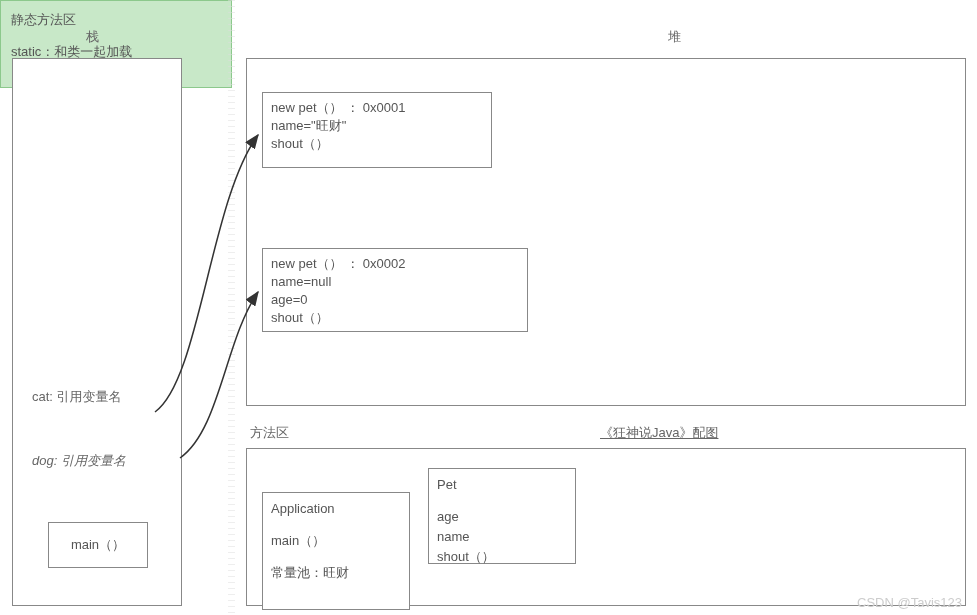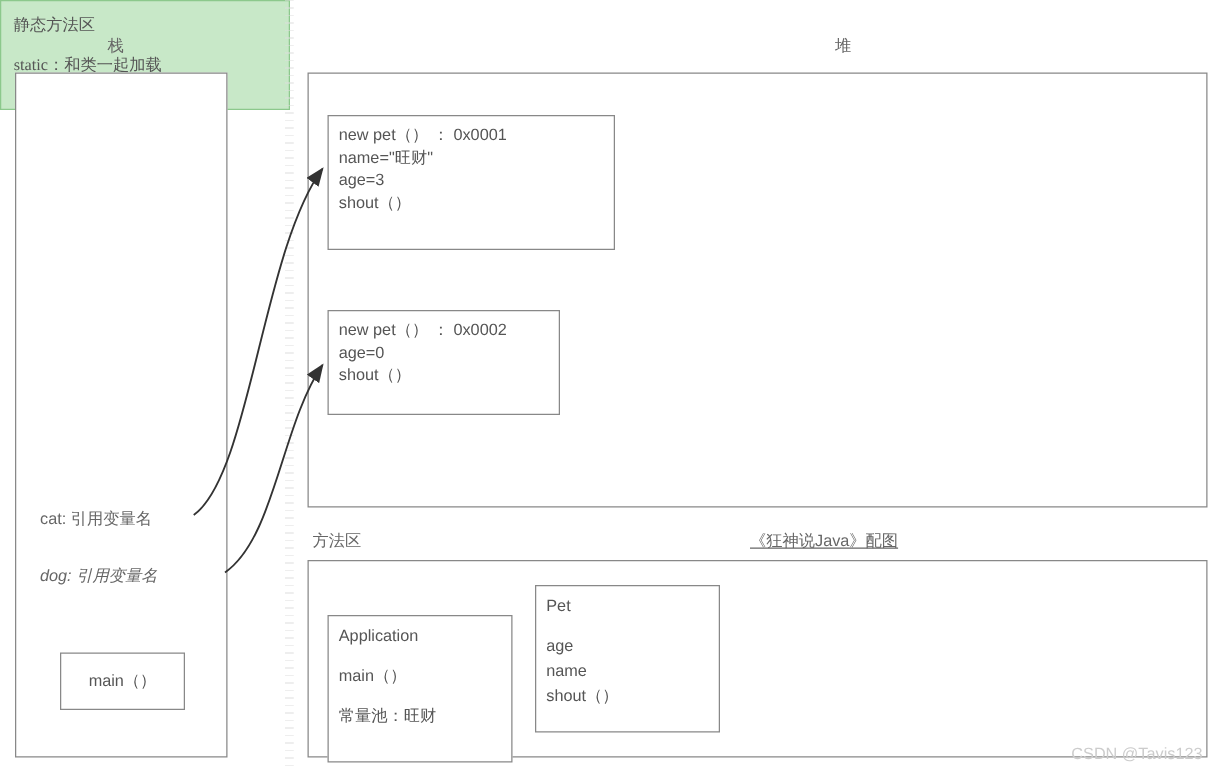--- a/index.html
+++ b/index.html
@@ -40,27 +40,27 @@
       position: absolute;
       color: #666;
     }
     .stack-title { left: 86px; top: 28px; }
     .heap-title { left: 668px; top: 28px; }
     .method-title { left: 250px; top: 424px; }
     .book-title { left: 600px; top: 424px; text-decoration: underline; }
     .stack-box { left: 12px; top: 58px; width: 170px; height: 548px; }
     .heap-box { left: 246px; top: 58px; width: 720px; height: 348px; }
     .method-box { left: 246px; top: 448px; width: 720px; height: 158px; }
-    .obj1-box { left: 262px; top: 92px; width: 230px; height: 108px; padding: 6px 8px; line-height: 18px; }
-    .obj2-box { left: 262px; top: 248px; width: 186px; height: 84px; padding: 6px 8px; line-height: 18px; }
+    .obj1-box { left: 262px; top: 92px; width: 230px; height: 76px; padding: 6px 8px; line-height: 18px; }
+    .obj2-box { left: 262px; top: 248px; width: 266px; height: 84px; padding: 6px 8px; line-height: 18px; }
     .main-box { left: 48px; top: 522px; width: 100px; height: 46px; display: flex; align-items: center; justify-content: center; }
     .app-box { left: 262px; top: 468px; width: 148px; height: 118px; padding: 6px 8px; line-height: 20px; margin-top: 24px; }
-    .pet-box { left: 428px; top: 468px; width: 148px; height: 118px; padding: 6px 8px; line-height: 20px; }
-    .static-box { left: 714px; top: 480px; width: 232px; height: 88px; padding: 8px 10px; line-height: 22px; background: #c8e8c8; border: 1px solid #8cc88c; font-family: Liberation Serif, serif; }
-    .cat-label { left: 32px; top: 406px; }
+    .pet-box { left: 428px; top: 468px; width: 148px; height: 96px; padding: 6px 8px; line-height: 20px; }
+    .static-box { left: 714px; top: 480px; width: 232px; height: 88px; padding: 8px 10px; line-height: 22px; background: #c8e8c8; border: 1px solid #8cc88c; }
+    .cat-label { left: 32px; top: 388px; }
     .dog-label { left: 32px; top: 452px; font-style: italic; }
     .watermark { position: absolute; right: 15px; bottom: 5px; color: #ccc; font-size: 13px; text-align: right; }
     svg.arrows { position: absolute; left: 0; top: 0; width: 977px; height: 615px; pointer-events: none; }
   </style>
 </head>
 <body>
 
 <div class="grid-bg"></div>
 
 <div class="label stack-title">栈</div>
@@ -68,26 +68,26 @@
 <div class="label method-title">方法区</div>
 <div class="label book-title">《狂神说Java》配图</div>
 
 <div class="box stack-box"></div>
 <div class="box heap-box"></div>
 <div class="box method-box"></div>
 
 <div class="box obj1-box">
   <div>new pet（） ： 0x0001</div>
   <div>name="旺财"</div>
-  <div>age=3</div>
   <div>shout（）</div>
 </div>
 
 <div class="box obj2-box">
   <div>new pet（） ： 0x0002</div>
+  <div>name=null</div>
   <div>age=0</div>
   <div>shout（）</div>
 </div>
 
 <div class="label cat-label">cat: 引用变量名</div>
 <div class="label dog-label">dog: 引用变量名</div>
 
 <div class="box main-box">
   <span>main（）</span>
 </div>

